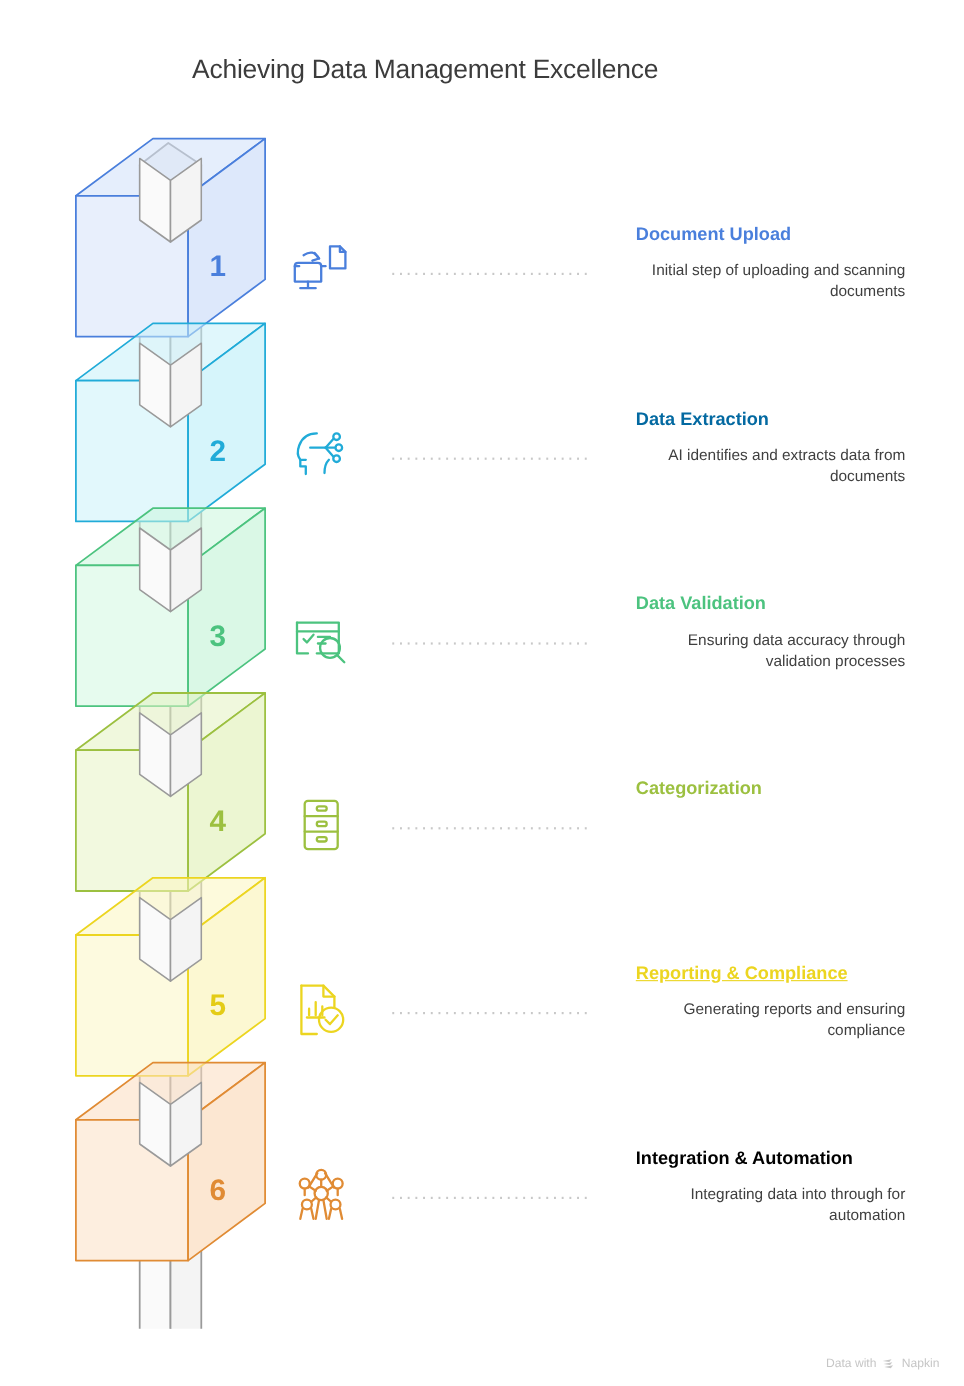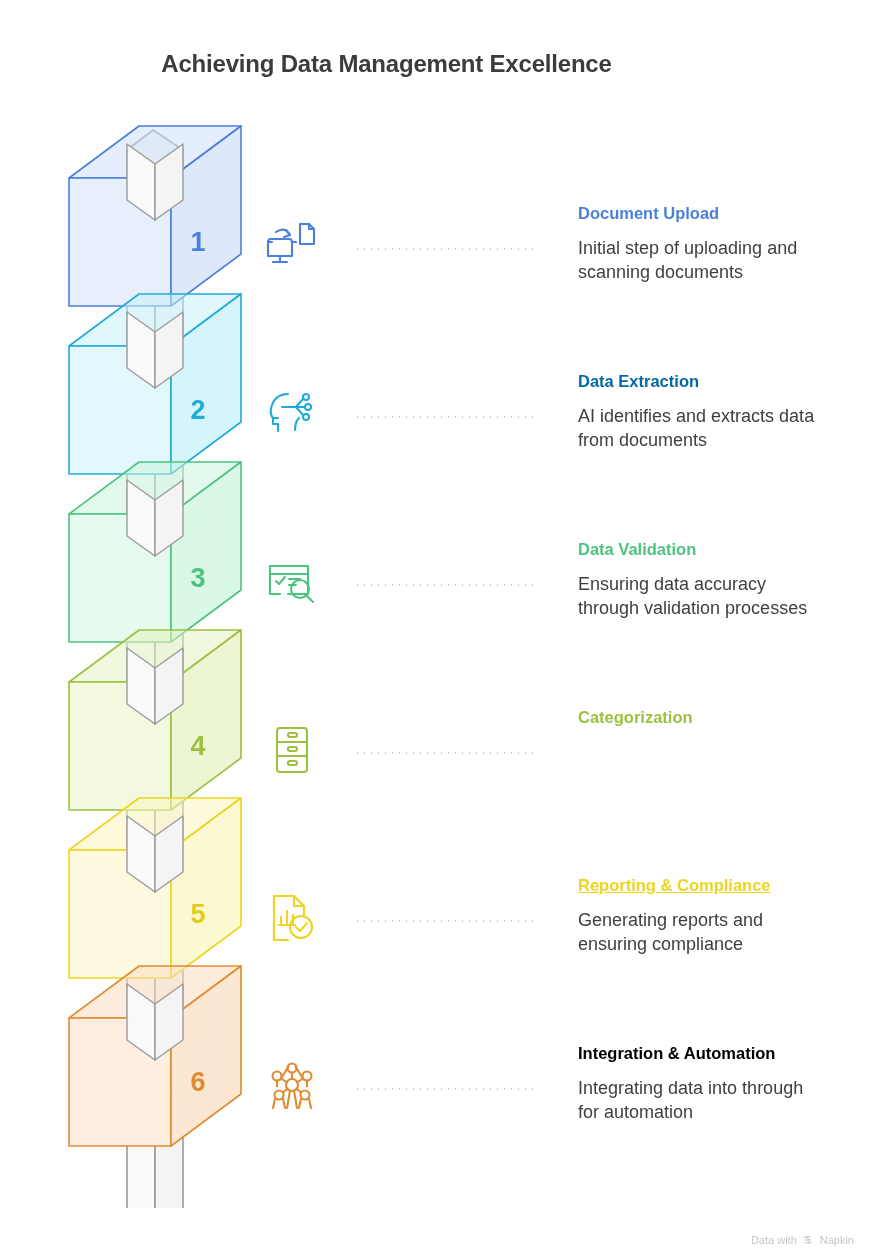--- a/index.html
+++ b/index.html
@@ -8,21 +8,21 @@
     background:#ffffff;
     font-family:"Liberation Sans","DejaVu Sans",sans-serif;
     overflow:hidden;
     position:relative;
   }
   .page-title{
     position:absolute;
     top:50px;left:0;width:773px;
     text-align:center;
     font-size:24px;
-    font-weight:bold;
+    font-weight:normal;
     color:#3c3c3c;
     letter-spacing:-0.2px;
   }
 
   
   .stack{
     position:absolute;
     left:0;top:118px;
     width:300px;height:1090px;
   }
@@ -54,25 +54,26 @@
     left:316px;top:18px;
     width:300px;
   }
   .row-title{
     font-size:16.5px;
     font-weight:bold;
     margin:0 0 12px 0;
     line-height:1.2;
   }
   .row-desc{
-    font-size:18px;
+    font-size:14px;
     color:#3f3f3f;
     line-height:1.35;
     margin:0;
     max-width:245px;
+    text-align:right;
   }
 
   
   .footer{
     position:absolute;
     right:22px;bottom:14px;
     display:flex;
     align-items:center;
     gap:5px;
     font-size:11px;

